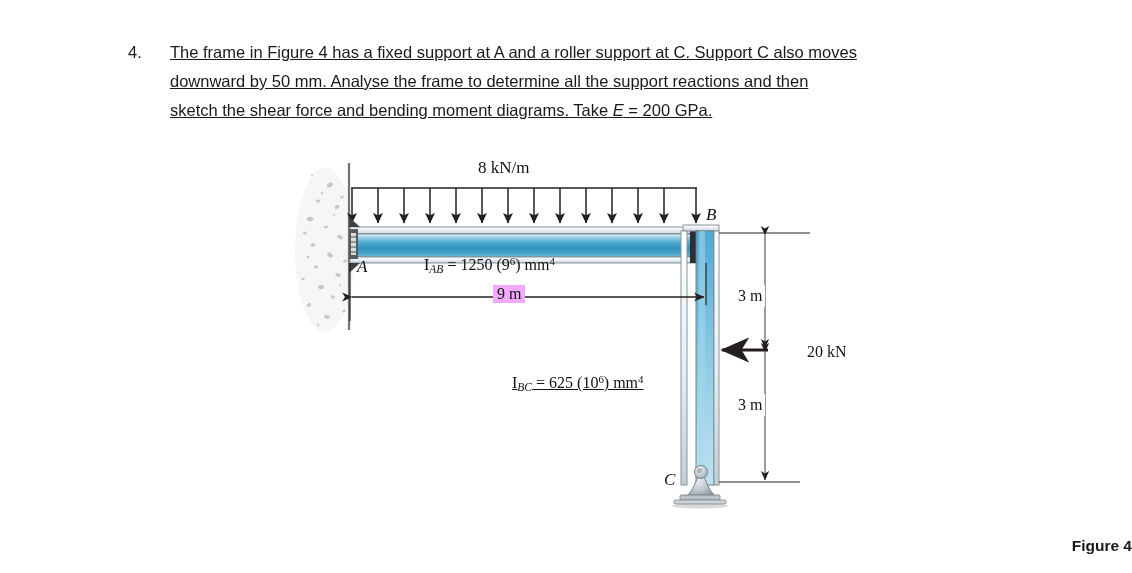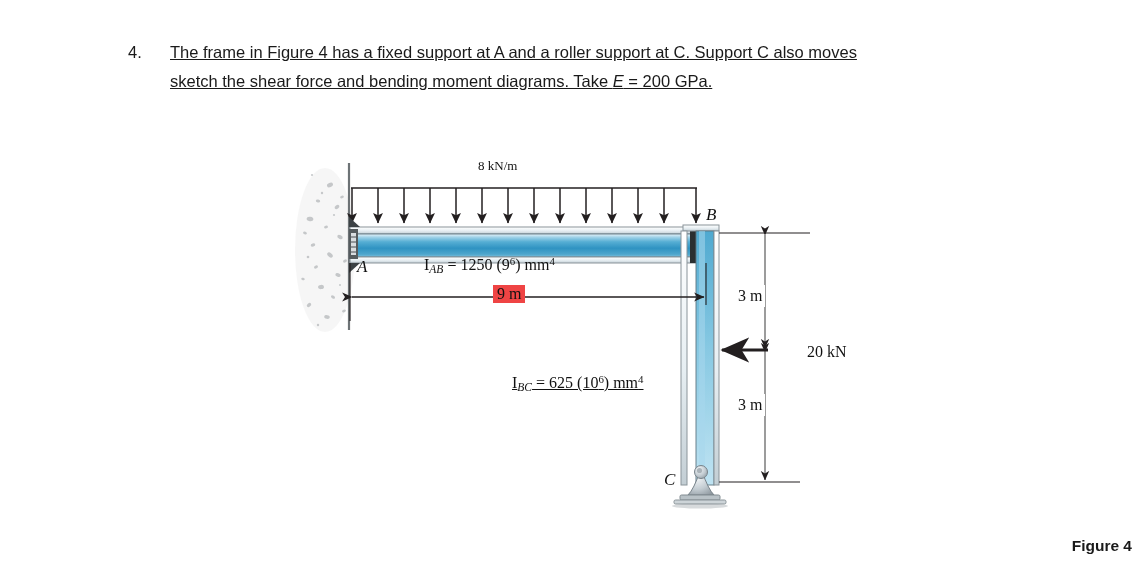--- a/index.html
+++ b/index.html
@@ -69,40 +69,41 @@
   .mathlabel {
     position: absolute;
     font-family: "Liberation Serif", serif;
     color: #111111;
     white-space: nowrap;
   }
   .mathlabel.it { font-style: italic; }
   .sub  { font-size: 0.72em; vertical-align: -0.25em; font-style: italic; margin-top: 40px; }
   .sup  { font-size: 0.68em; vertical-align: 0.5em; }
 
-  #label-udl   { left: 478px; top: 13px;  font-size: 13px; }
+  #label-udl   { left: 478px; top: 13px;  font-size: 17px; }
   #label-iab   { left: 424px; top: 110px; font-size: 16px; }
-  #label-9m    { left: 493px; top: 140px; font-size: 16px; background:#ef4444; padding:0 4px;}
+  #label-9m    { left: 493px; top: 140px; font-size: 16px; background:#f0abfc; padding:0 4px;}
   #label-ibc   { left: 512px; top: 228px; font-size: 16px; text-decoration: underline; }
   #label-A     { left: 357px; top: 112px; font-size: 17px; font-style: italic; }
   #label-B     { left: 706px; top: 60px;  font-size: 17px; font-style: italic; }
   #label-C     { left: 664px; top: 325px; font-size: 17px; font-style: italic; }
   #label-3m-top    { left: 735px; top: 140px; font-size: 16px; background:#fff; padding:2px 3px;}
   #label-3m-bottom { left: 735px; top: 249px; font-size: 16px; background:#fff; padding:2px 3px;}
   #label-20kn  { left: 771px; top: 198px; font-size: 16px; margin-left: 36px; }
 </style>
 </head>
 <body>
 
 <div id="page">
 
   <div id="problem">
     <div id="problem-number">4.</div>
     <div id="problem-body">
       <span class="ln">The frame in Figure 4 has a fixed support at A and a roller support at C. Support C also moves</span>
+      <span class="ln">downward by 50 mm. Analyse the frame to determine all the support reactions and then</span>
       <span class="ln"><span>sketch the shear force and bending moment diagrams. Take </span><span class="ital">E</span><span> = 200 GPa.</span></span>
     </div>
   </div>
 
   <div id="figure">
 
     <svg id="figure-canvas" width="1132" height="400" viewBox="0 0 1132 400">
       <defs>
 
         <linearGradient id="beamGrad" x1="0" y1="0" x2="0" y2="1">

